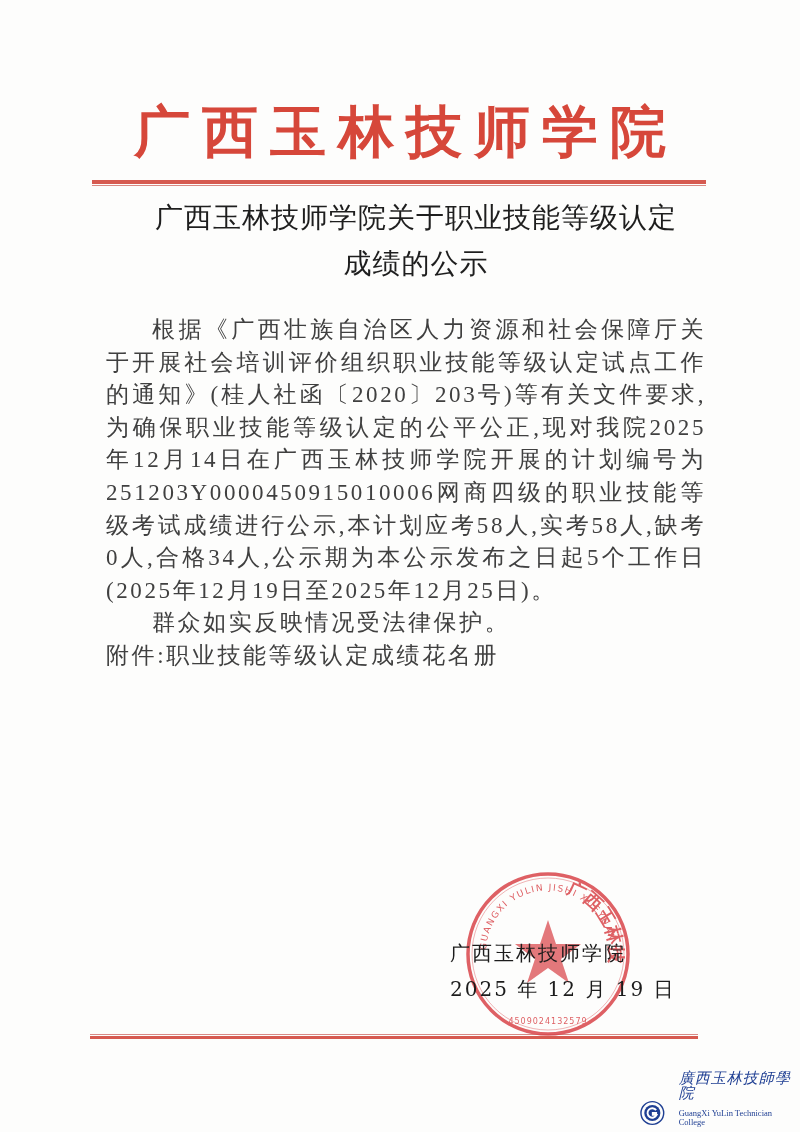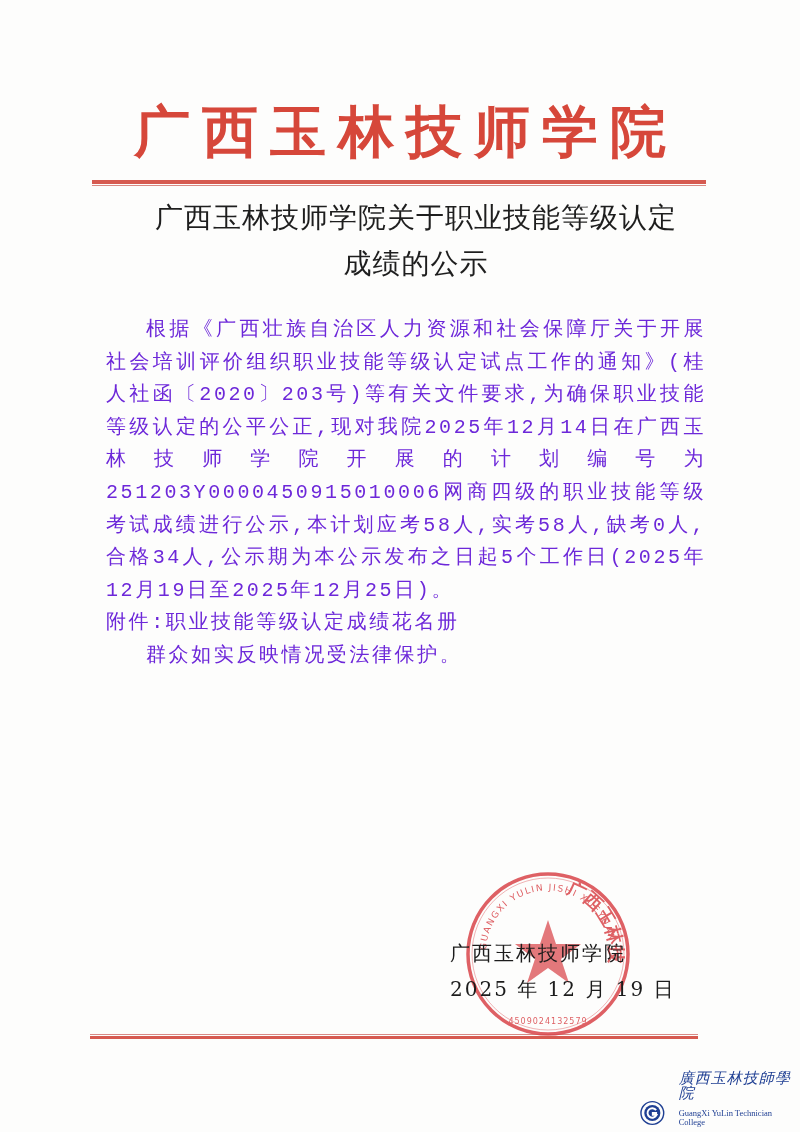--- a/index.html
+++ b/index.html
@@ -28,23 +28,23 @@
   .rule-top .thin { height: 1px; background: #d88a84; }
   .doc-title {
     position: absolute; left: 16px; width: 800px; text-align: center;
     font-family: "DejaVu Sans", "Liberation Sans", sans-serif;
     font-size: 28px; color: #1e1e1e; letter-spacing: 1px;
   }
   .doc-title.l1 { top: 199px; }
   .doc-title.l2 { top: 245px; }
   .body-text {
     position: absolute; left: 106px; width: 600px;
-    font-family: Liberation Mono, monospace;
-    font-size: 20px; line-height: 32.6px;
-    color: #6d28d9;
+    font-family: Liberation Serif, serif;
+    font-size: 23px; line-height: 32.6px;
+    color: #404040;
     letter-spacing: 2.6px;
     text-align: justify;
   }
   .para { margin: 0; text-indent: 2em; }
   .para.noindent { text-indent: 0; }
   .signature {
     position: absolute; left: 450px; top: 935px;
     font-family: "DejaVu Serif", "Liberation Serif", serif;
     font-size: 20px; line-height: 36px; color: #1c1c1c;
     letter-spacing: 2px;
@@ -84,22 +84,22 @@
   <div class="thick"></div>
     <div class="gap"></div>
     <div class="thin"></div>
 </div>
 
 <div class="doc-title l1">广西玉林技师学院关于职业技能等级认定</div>
 <div class="doc-title l2">成绩的公示</div>
 
 <div class="body-text" style="top:314px;">
   <p class="para">根据《广西壮族自治区人力资源和社会保障厅关于开展社会培训评价组织职业技能等级认定试点工作的通知》(桂人社函〔2020〕203号)等有关文件要求,为确保职业技能等级认定的公平公正,现对我院2025年12月14日在广西玉林技师学院开展的计划编号为251203Y0000450915010006网商四级的职业技能等级考试成绩进行公示,本计划应考58人,实考58人,缺考0人,合格34人,公示期为本公示发布之日起5个工作日(2025年12月19日至2025年12月25日)。</p>
+  <p class="para">群众如实反映情况受法律保护。</p>
   <p class="para noindent">附件:职业技能等级认定成绩花名册</p>
-  <p class="para">群众如实反映情况受法律保护。</p>
 </div>
 
 <svg class="stamp" viewBox="0 0 172 172">
   <defs>
     <path id="arcTop" d="M 26 100 A 62 62 0 1 1 146 100"></path>
     <path id="arcBot" d="M 42 140 A 62 62 0 0 0 130 140"></path>
   </defs>
   <circle cx="86" cy="86" r="80" fill="none" stroke="#d9454a" stroke-width="3.5"></circle>
   <circle cx="86" cy="86" r="76" fill="none" stroke="#d9454a" stroke-width="0.8" opacity="0.6"></circle>
   <text font-family="DejaVu Sans, sans-serif" font-size="9" fill="#d9454a" letter-spacing="1.5">

